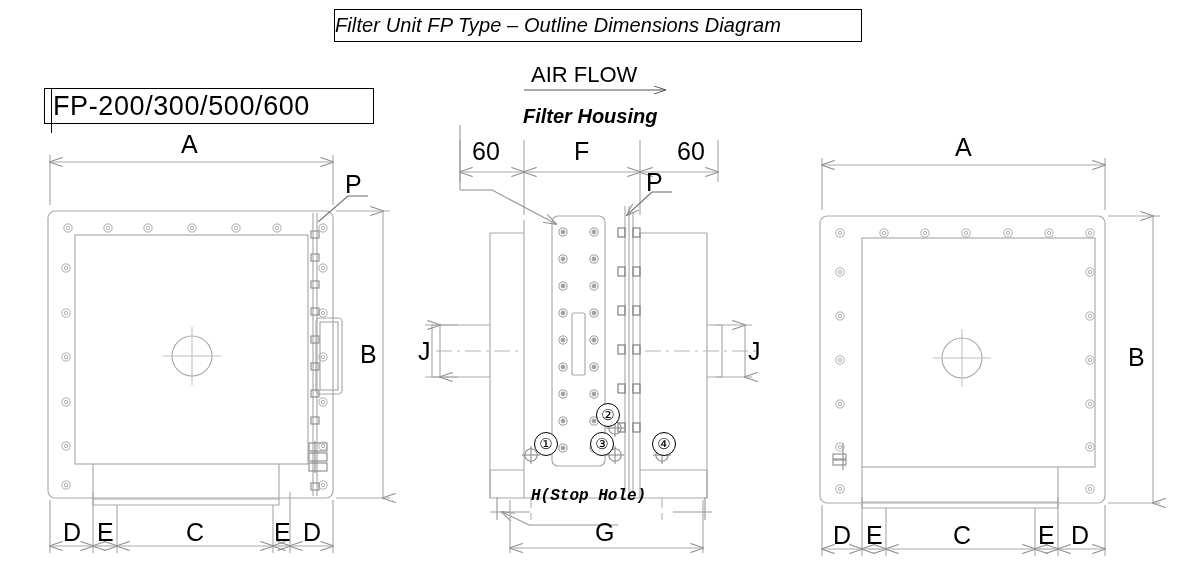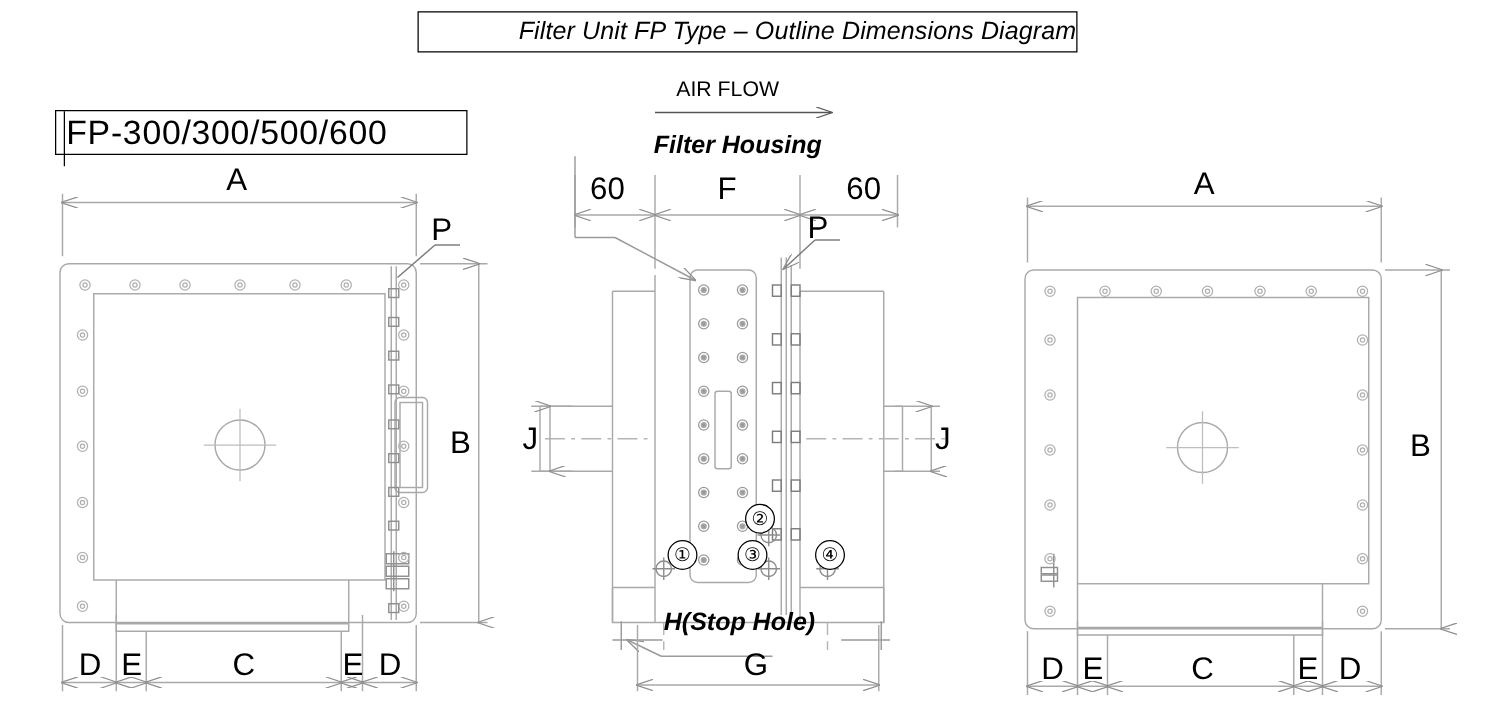--- a/index.html
+++ b/index.html
@@ -7,37 +7,37 @@
     width:1198px;height:569px;position:relative;overflow:hidden;
     font-family:"Liberation Sans",sans-serif;color:#000;
   }
   #stage{position:absolute;left:0;top:0;width:1198px;height:569px;}
   svg.draw{position:absolute;left:0;top:0;width:1198px;height:569px;}
 
   .txt{position:absolute;white-space:nowrap;}
   .title-box{
     left:334px;top:9px;width:528px;height:33px;
     border:1.6px solid #000;box-sizing:border-box;
-    display:flex;align-items:center;justify-content:flex-end;
+    display:flex;align-items:center;justify-content:flex-start;
   }
   .title-txt{font-style:italic;font-size:20px;letter-spacing:.1px;}
 
   .model-box{
     left:44px;top:88px;width:330px;height:36px;
     border:1.2px solid #000;box-sizing:border-box;
     display:flex;align-items:center;
   }
   .model-txt{font-size:27px;letter-spacing:.6px;padding-left:8px;}
   .caret{
     position:absolute;left:51px;top:89px;width:1px;height:44px;background:#000;
   }
 
   .dim{font-size:25px;}
   .ital{font-style:italic;font-weight:bold;font-size:20px;margin-left:13px;}
-  .plain{font-size:17px;margin-left:10px;}
+  .plain{font-size:22px;}
   .callout{
     font-size:15px;width:22px;height:22px;border:1.4px solid #000;
     border-radius:50%;display:flex;align-items:center;justify-content:center;
     background:#fff;
   }
 </style>
 </head>
 <body>
 
 <div id="stage">
@@ -356,42 +356,42 @@
     <g stroke="#555" fill="none" stroke-width="1.1">
       <line x1="524" y1="90" x2="665" y2="90" marker-end="url(#arBk)"></line>
     </g>
   </svg>
 
   <div class="txt title-box">
     <span class="title-txt">Filter Unit FP Type – Outline Dimensions Diagram</span>
   </div>
 
   <div class="txt model-box">
-    <span class="model-txt">FP-300/300/500/600</span>
+    <span class="model-txt">FP-200/300/500/600</span>
   </div>
   <div class="caret"></div>
 
   <div class="txt dim" style="left:181px;top:130px;">A</div>
   <div class="txt dim" style="left:360px;top:340px;">B</div>
   <div class="txt dim" style="left:345px;top:170px;">P</div>
   <div class="txt dim" style="left:63px;top:518px;">D</div>
   <div class="txt dim" style="left:97px;top:518px;">E</div>
   <div class="txt dim" style="left:186px;top:518px;">C</div>
   <div class="txt dim" style="left:274px;top:518px;">E</div>
   <div class="txt dim" style="left:303px;top:518px;">D</div>
 
   <div class="txt plain" style="left:531px;top:62px;">AIR FLOW</div>
   <div class="txt ital" style="left:510px;top:105px;">Filter Housing</div>
   <div class="txt dim" style="left:472px;top:137px;">60</div>
   <div class="txt dim" style="left:574px;top:137px;">F</div>
   <div class="txt dim" style="left:677px;top:137px;">60</div>
   <div class="txt dim" style="left:646px;top:168px;">P</div>
   <div class="txt dim" style="left:418px;top:337px;">J</div>
   <div class="txt dim" style="left:748px;top:337px;">J</div>
-  <div class="txt ital" style="left:518px;top:487px;font-size:20px;">H(Stop Hole)</div>
+  <div class="txt ital" style="left:518px;top:487px;font-size:16px;font-family:Liberation Mono, monospace;">H(Stop Hole)</div>
   <div class="txt dim" style="left:595px;top:518px;">G</div>
 
   <div class="txt callout" style="left:534px;top:432px;">①</div>
   <div class="txt callout" style="left:596px;top:403px;">②</div>
   <div class="txt callout" style="left:590px;top:432px;">③</div>
   <div class="txt callout" style="left:652px;top:432px;">④</div>
 
   <div class="txt dim" style="left:955px;top:133px;">A</div>
   <div class="txt dim" style="left:1128px;top:343px;">B</div>
   <div class="txt dim" style="left:833px;top:521px;">D</div>

